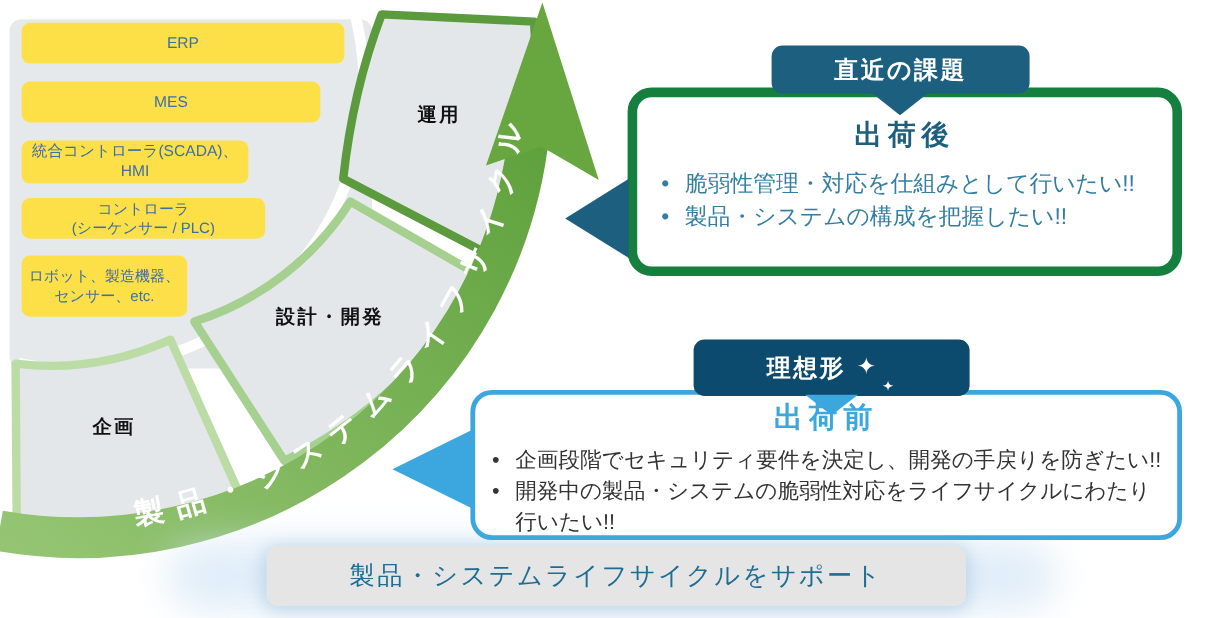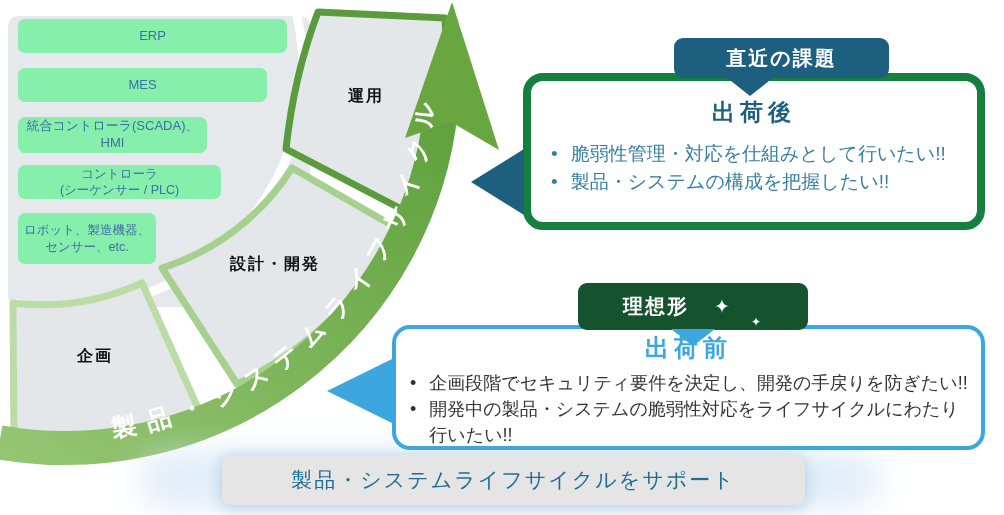--- a/index.html
+++ b/index.html
@@ -4,35 +4,35 @@
 <style>
   html,body{margin:0;padding:0;background:#fff;}
   *{box-sizing:border-box;}
   body{font-family:"Liberation Sans","DejaVu Sans",sans-serif;}
   .stage{position:relative;width:1004px;height:515px;background:#fff;overflow:hidden;}
 
   
   .fan-svg{position:absolute;left:0;top:0;z-index:1;}
   .cycle-text{fill:#fff;font-weight:bold;font-size:25px;letter-spacing:11px;}
 
-  .stack-box{position:absolute;background:#86efac;border-radius:7px;color:#3E6FA6;
+  .stack-box{position:absolute;background:#fde047;border-radius:7px;color:#3E6FA6;
     display:flex;align-items:center;justify-content:center;text-align:center;
     font-size:13px;line-height:1.3;white-space:pre-line;z-index:2;}
   .seg-label{position:absolute;color:#111;font-weight:bold;font-size:16px;
     text-align:center;letter-spacing:2px;z-index:3;}
 
   
   .callout{position:absolute;background:#fff;border-radius:20px;z-index:4;}
   .callout.after{left:523px;top:73px;width:462px;height:157px;border:8px solid #15803d;}
   .callout.before{left:392px;top:325px;width:593px;height:125px;border:4px solid #3BA7DE;border-radius:18px;}
 
   .badge{position:absolute;color:#fff;font-weight:bold;font-size:20px;
     display:flex;align-items:center;justify-content:center;border-radius:9px;z-index:6;letter-spacing:2px;}
-  .badge.after{left:674px;top:38px;width:215px;height:40px;background:#1D5F7E;}
-  .badge.before{left:578px;top:283px;width:230px;height:47px;background:#14532d;gap:25px;}
+  .badge.after{left:643px;top:38px;width:215px;height:40px;background:#1D5F7E;}
+  .badge.before{left:578px;top:283px;width:230px;height:47px;background:#0c4a6e;gap:9px;}
   .notch{position:absolute;width:0;height:0;z-index:6;}
   .notch.after{left:726px;top:77px;border-left:24px solid transparent;border-right:24px solid transparent;border-top:19px solid #1D5F7E;}
   .notch.before{left:671px;top:329px;border-left:22px solid transparent;border-right:22px solid transparent;border-top:17px solid #3BA7DE;}
   .sparkle-l{font-size:19px;line-height:1;}
   .sparkle-s{font-size:12px;line-height:1;align-self:flex-end;margin-left:-6px;margin-bottom:2px;}
 
   .callout-title{text-align:center;font-weight:bold;letter-spacing:5px;}
   .callout.after .callout-title{margin-top:16px;font-size:23px;color:#1D5F7E;}
   .callout.before .callout-title{margin-top:3px;font-size:24px;color:#3BA7DE;}
 

